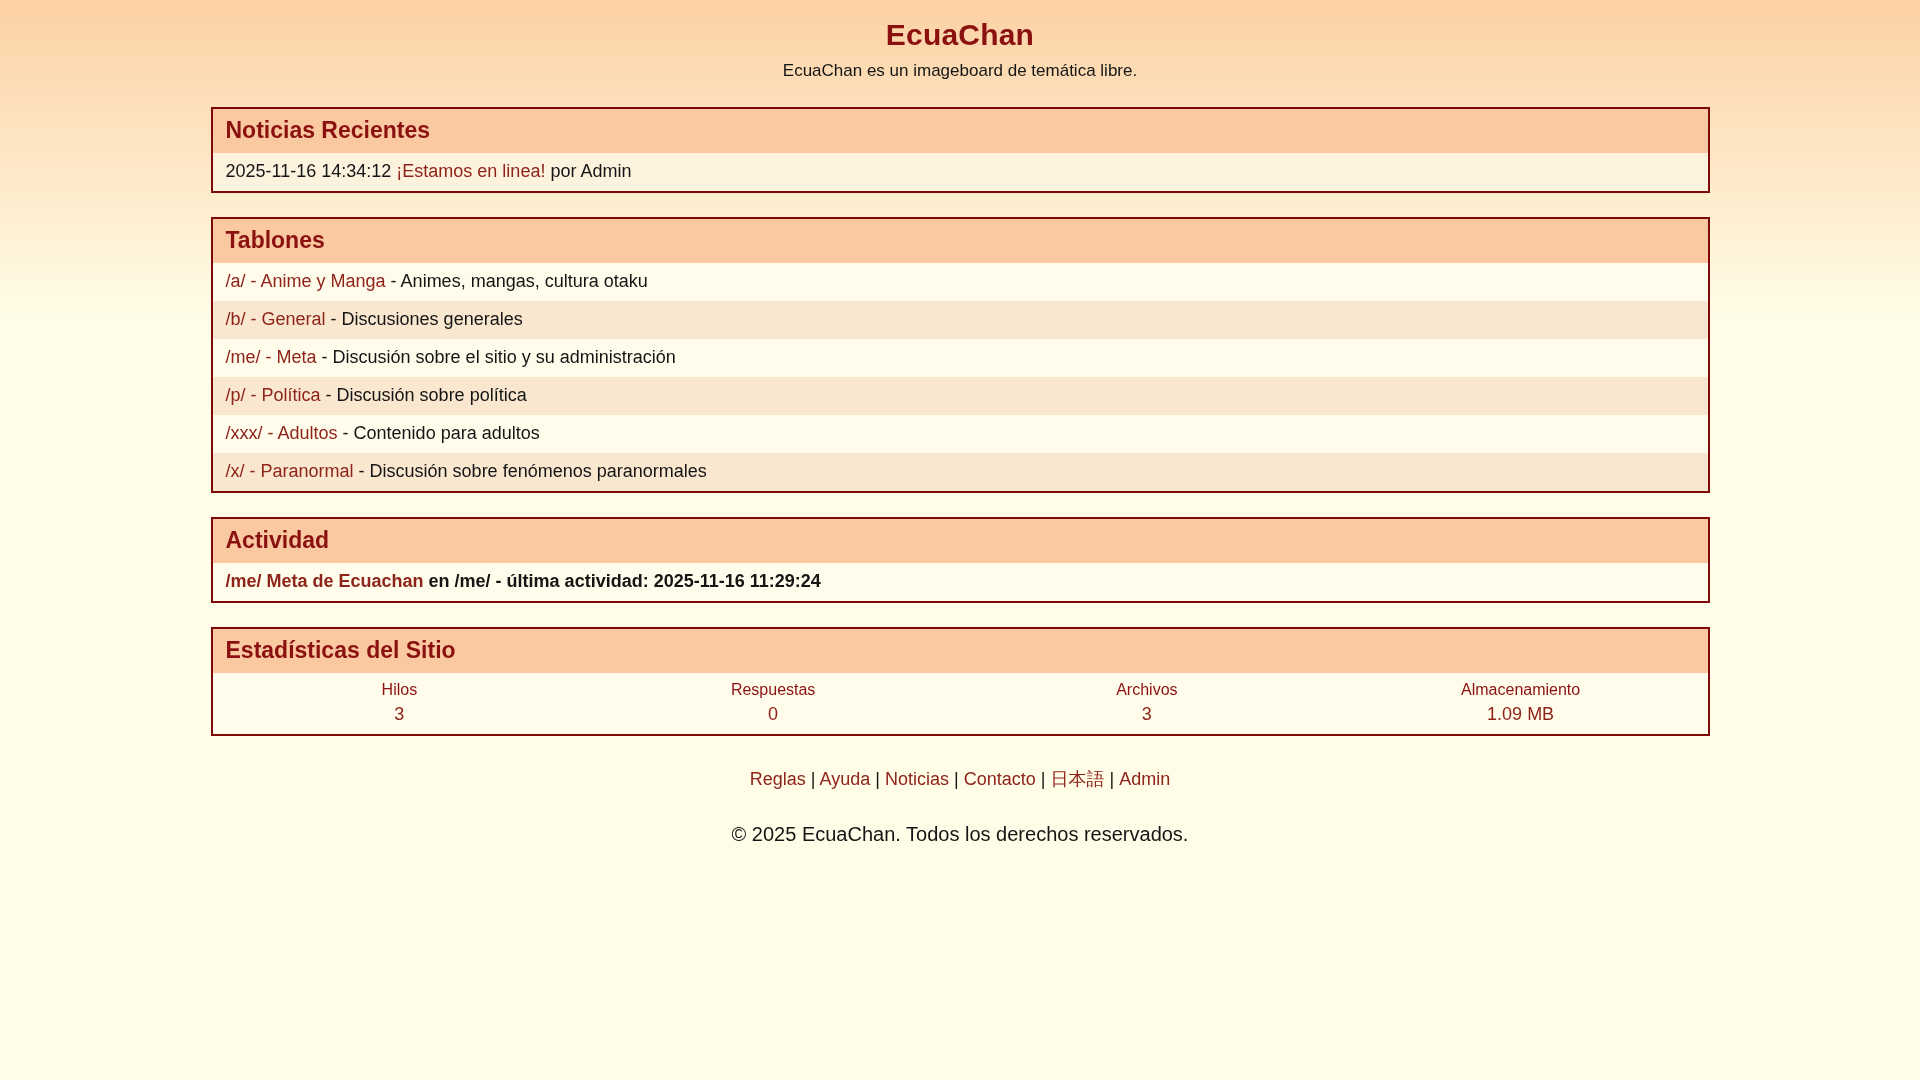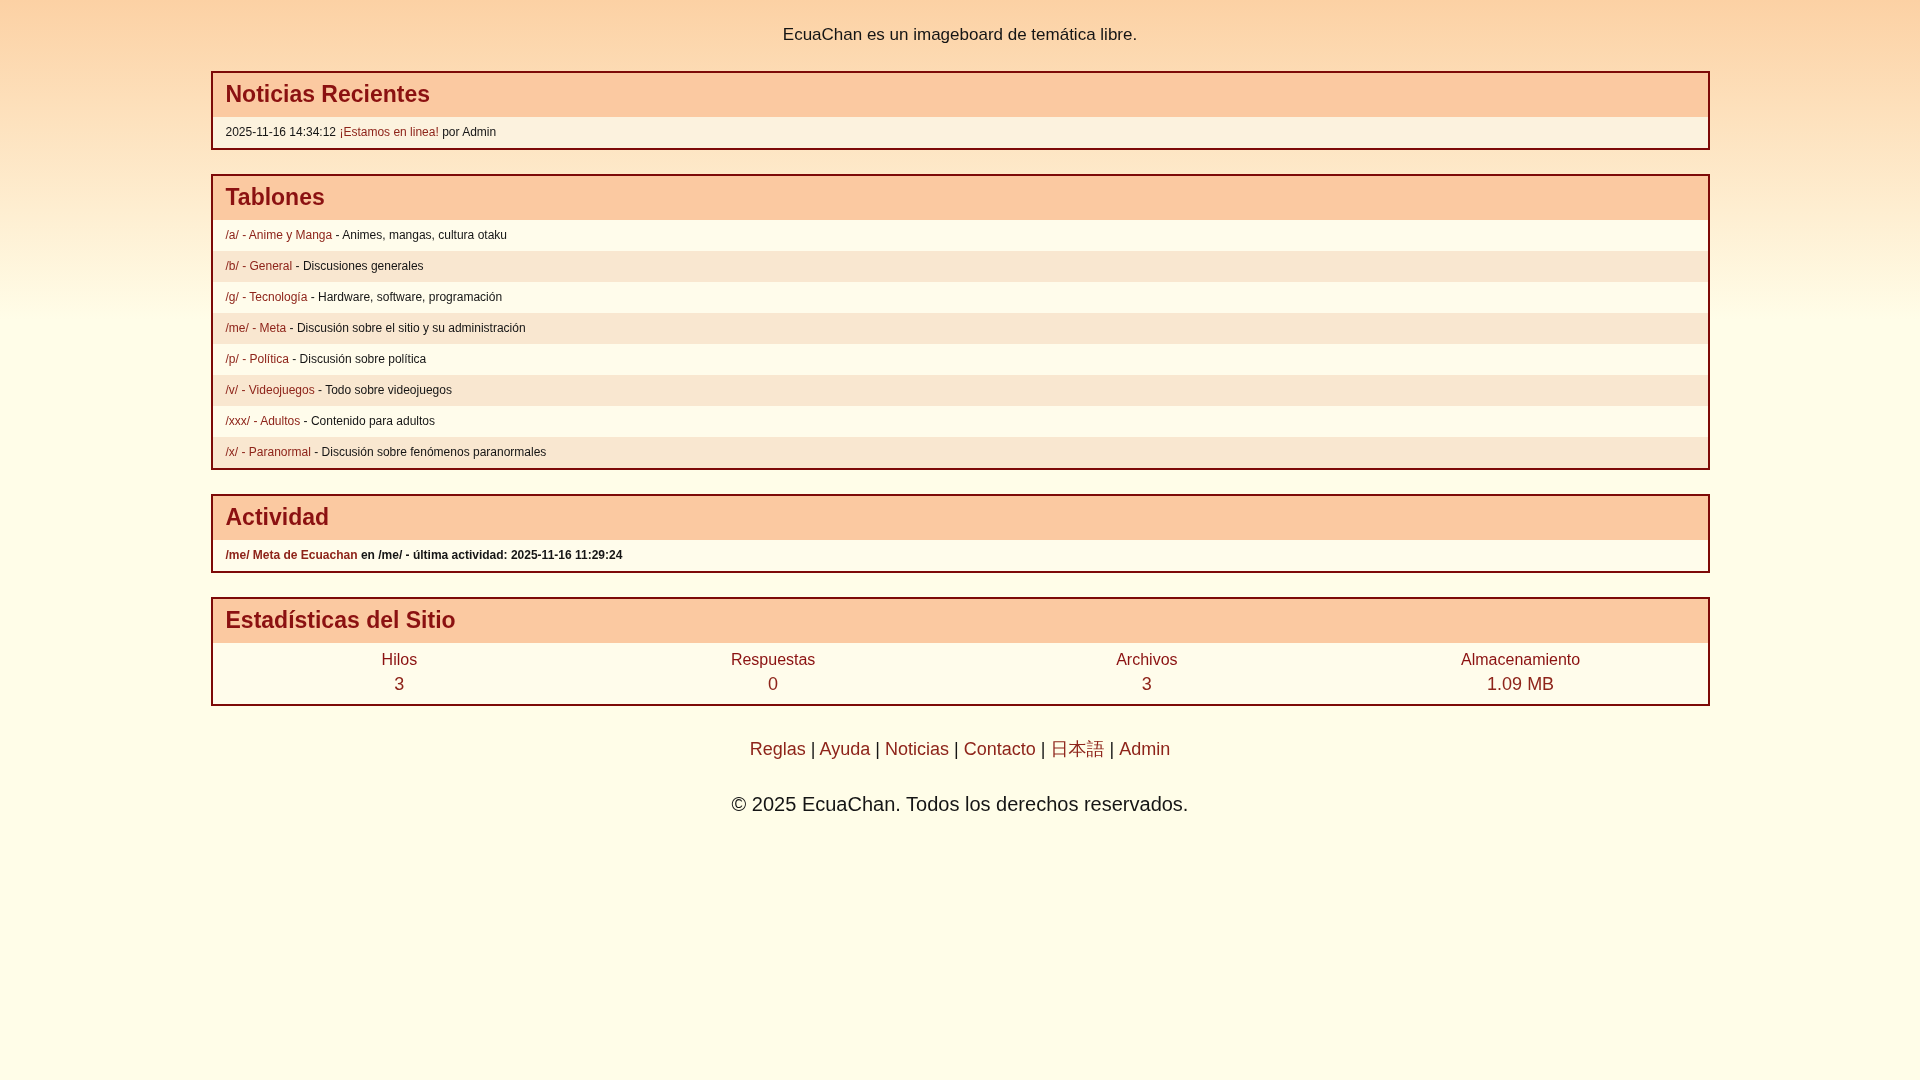--- a/index.html
+++ b/index.html
@@ -41,21 +41,21 @@
     background: var(--row-cream, #fffceb);
   }
   .box-header {
     background: var(--header-bar-bg, #fbc9a1);
     color: var(--accent-heading, #8b1111);
     font-size: 23px;
     font-weight: bold;
     padding: 8px 13px 9px 13px;
   }
   .row {
-    font-size: 12px;
+    font-size: 18px;
     padding: 8px 13px 9px 13px;
   }
   a {
     color: var(--link-red, #8e241a);
     text-decoration: none;
     cursor: pointer;
   }
   .news-row { background: var(--news-row-bg, #fcf2de); }
   .board-row:nth-of-type(odd) { background: var(--row-cream, #fffceb); }
   .board-row:nth-of-type(even) { background: var(--row-peach, #f9e7d0); }
@@ -87,20 +87,21 @@
     text-align: center;
     font-size: 20px;
     margin-top: 32px;
     color: var(--ink, #151515);
   }
 </style>
 </head>
 <body>
 
 <header class="site-header">
+  <h1 class="site-title">EcuaChan</h1>
   <p class="site-tagline">EcuaChan es un imageboard de temática libre.</p>
 </header>
 
 <main class="page">
 
   <section class="box">
     <div class="box-header">Noticias Recientes</div>
     <div>
 
         <div class="row news-row">
@@ -120,43 +121,33 @@
           <span>-</span>
           <span>Animes, mangas, cultura otaku</span>
         </div>
 
         <div class="row board-row">
           <a>/b/ - General</a>
           <span>-</span>
           <span>Discusiones generales</span>
         </div>
 
-        <div class="row board-row">
-          <a>/g/ - Tecnología</a>
-          <span>-</span>
-          <span>Hardware, software, programación</span>
-        </div>
 
         <div class="row board-row">
           <a>/me/ - Meta</a>
           <span>-</span>
           <span>Discusión sobre el sitio y su administración</span>
         </div>
 
         <div class="row board-row">
           <a>/p/ - Política</a>
           <span>-</span>
           <span>Discusión sobre política</span>
         </div>
 
-        <div class="row board-row">
-          <a>/v/ - Videojuegos</a>
-          <span>-</span>
-          <span>Todo sobre videojuegos</span>
-        </div>
 
         <div class="row board-row">
           <a>/xxx/ - Adultos</a>
           <span>-</span>
           <span>Contenido para adultos</span>
         </div>
 
         <div class="row board-row">
           <a>/x/ - Paranormal</a>
           <span>-</span>

